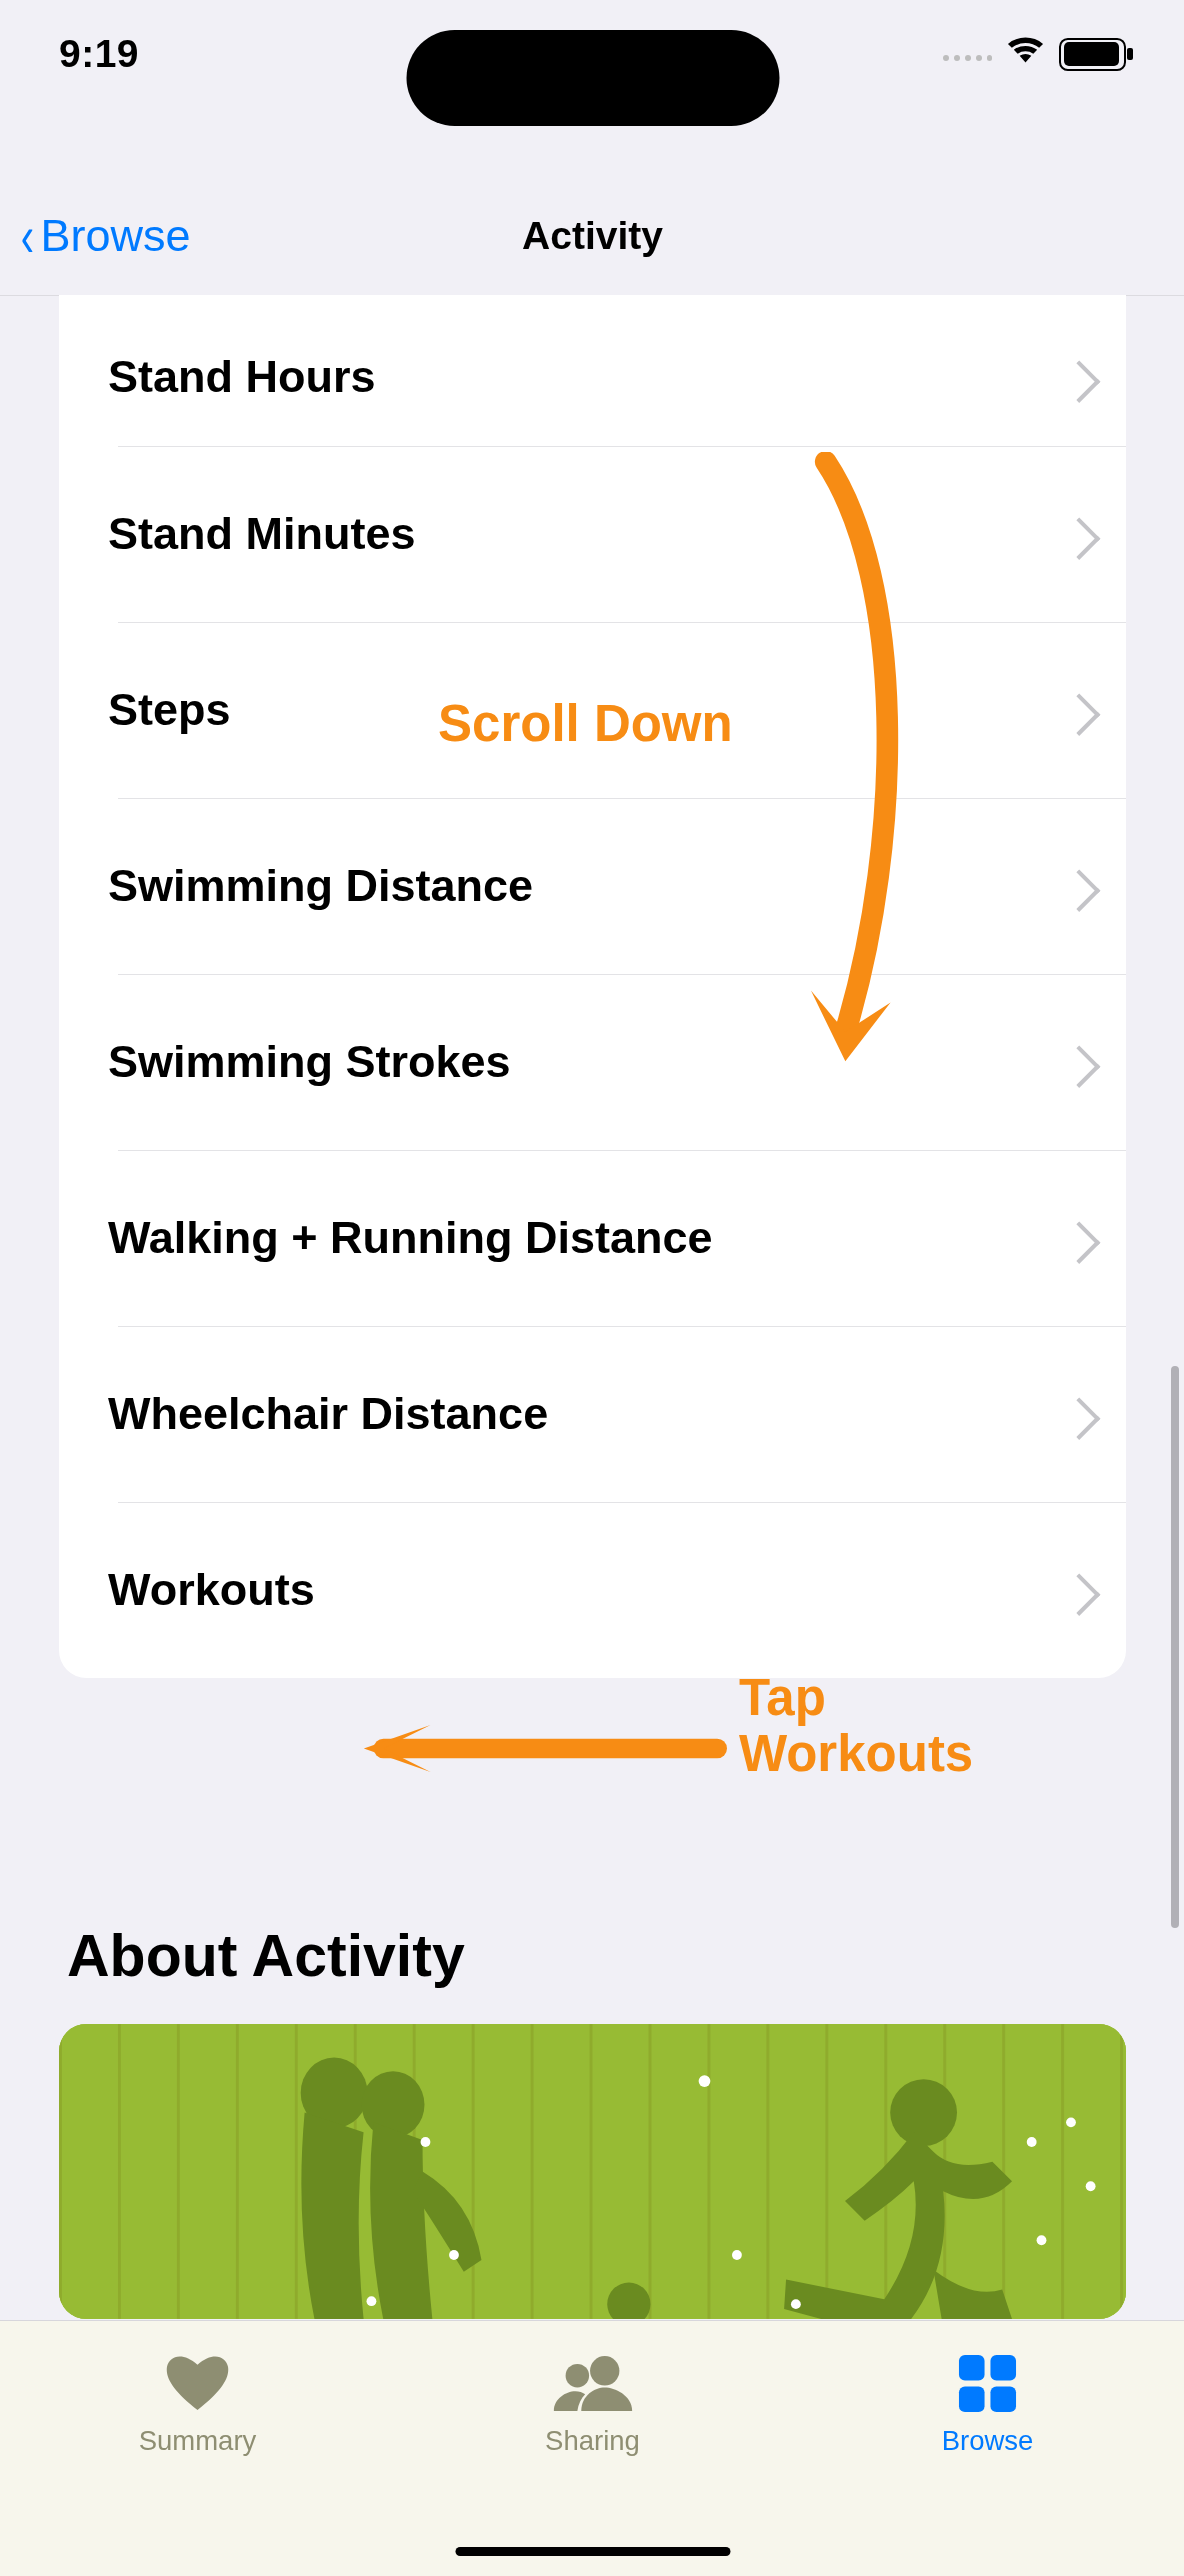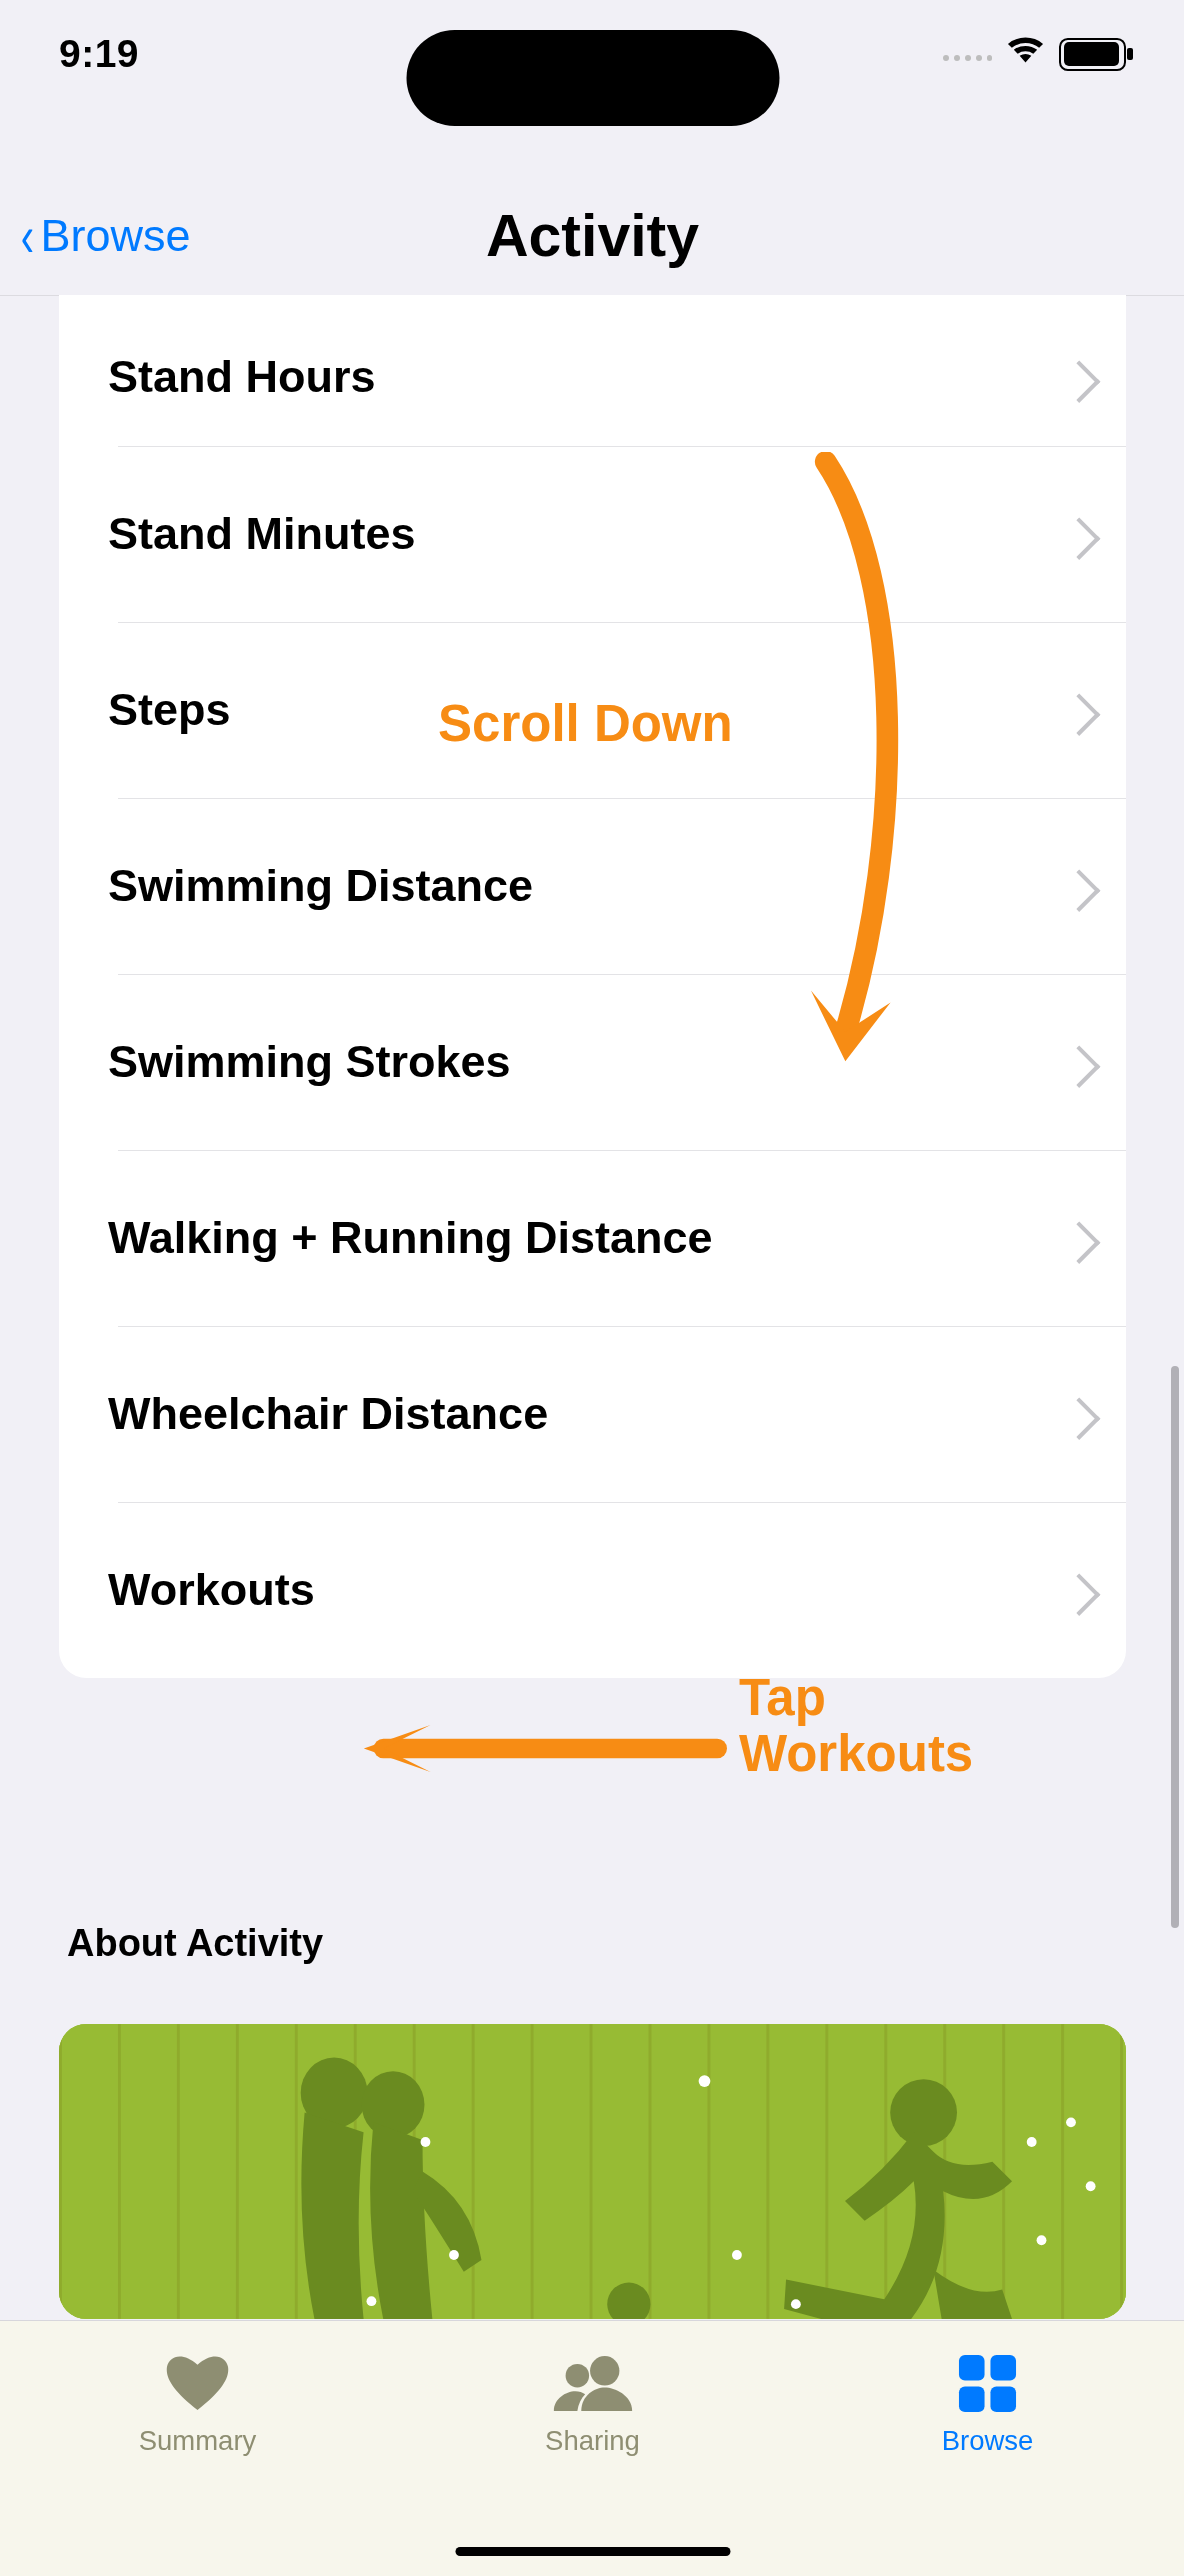--- a/index.html
+++ b/index.html
@@ -101,21 +101,21 @@
 .nav-back .chev {
   font-size: 57px;
   font-weight: 500;
   margin-right: 3.9px;
   transform: scaleX(0.7);
 }
 .nav-title {
   position: absolute;
   left: 50%;
   transform: translateX(-50%);
-  font-size: 59px;
+  font-size: 39px;
   font-weight: 600;
   color: #000;
 }
 
 
 .list-card {
   position: absolute;
   top: 295px;
   left: 59px;
   right: 59px;
@@ -155,21 +155,21 @@
   width: 25.5px; height: 25.5px;
   border-top: 4.9px solid #c4c4c8;
   border-right: 4.9px solid #c4c4c8;
   rotate: 45deg;
 }
 
 
 .section-header {
   position: absolute;
   left: 67px;
-  font-size: 38px;
+  font-size: 59px;
   font-weight: 700;
   color: #000;
 }
 .about-card {
   position: absolute;
   left: 59px; right: 59px;
   height: 295px;
   border-radius: 27.5px;
   background: #8fb92d;
   overflow: hidden;

